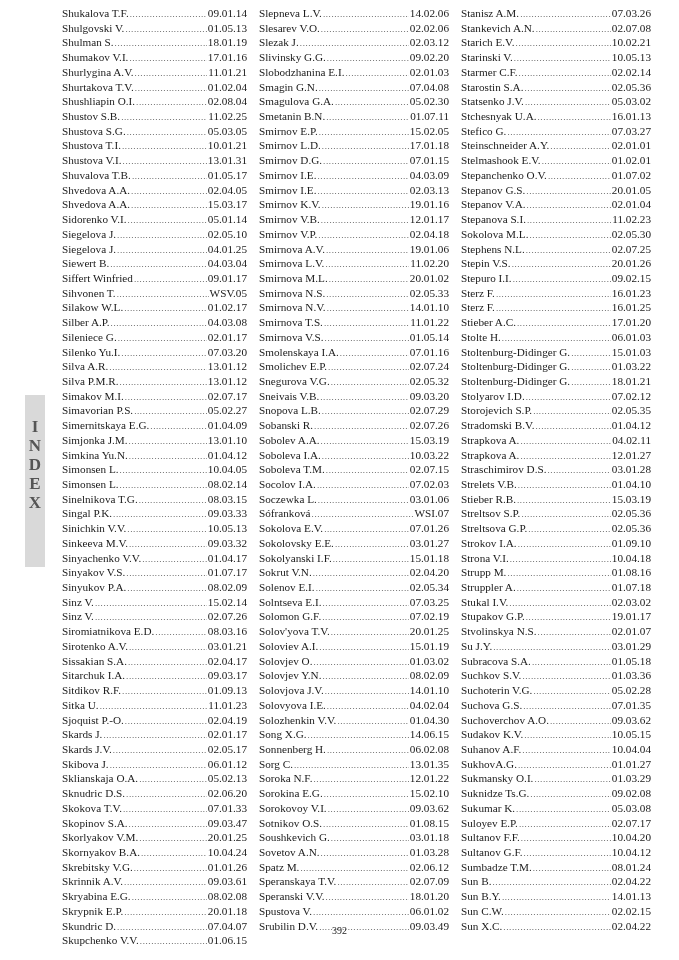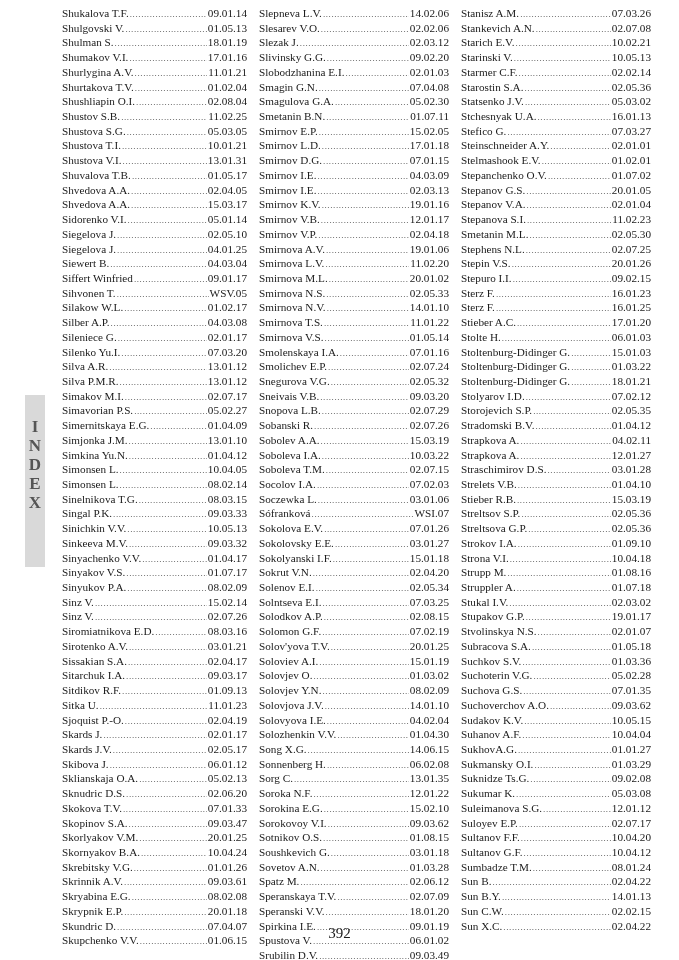--- a/index.html
+++ b/index.html
@@ -10,21 +10,21 @@
   .col2 { left:259px; width:190px; }
   .col3 { left:461px; width:190px; }
   .entry { display:flex; align-items:baseline; height:14.72px; font-size:11.2px; line-height:14.72px; white-space:nowrap; }
   .entry .name { flex:0 0 auto; }
   .entry .dots { flex:1 1 auto; overflow:hidden; margin:0 1px; letter-spacing:0.6px; color:#333; }
   .entry .dots::before { content:"..............................................................................................................."; font-size:9px; }
   .entry .code { flex:0 0 auto; }
   .side-tab { position:absolute; left:25px; top:395px; width:20px; height:172px; background:#d9d9d9;
               display:flex; flex-direction:column; align-items:center; justify-content:flex-start; padding-top:22px; box-sizing:border-box; }
   .side-tab span { font-family:"Liberation Serif", serif; font-weight:bold; font-size:17px; line-height:19px; color:#555; }
-  .page-number { position:absolute; left:0; width:679px; top:925px; text-align:center; font-size:15px; }
+  .page-number { position:absolute; left:0; width:679px; top:925px; text-align:center; font-size:10px; }
 </style>
 </head>
 <body>
 
 <div class="side-tab">
   <span>I</span>
   <span>N</span>
   <span>D</span>
   <span>E</span>
   <span>X</span>
@@ -552,25 +552,20 @@
       <span class="name">Solenov E.I.</span>
       <span class="dots"></span>
       <span class="code">02.05.34</span>
     </div>
     <div class="entry">
       <span class="name">Solntseva E.I.</span>
       <span class="dots"></span>
       <span class="code">07.03.25</span>
     </div>
     <div class="entry">
-      <span class="name">Solodkov A.P.</span>
-      <span class="dots"></span>
-      <span class="code">02.08.15</span>
-    </div>
-    <div class="entry">
       <span class="name">Solomon G.F.</span>
       <span class="dots"></span>
       <span class="code">07.02.19</span>
     </div>
     <div class="entry">
       <span class="name">Solov'yova  T.V.</span>
       <span class="dots"></span>
       <span class="code">20.01.25</span>
     </div>
     <div class="entry">
@@ -655,25 +650,20 @@
     </div>
     <div class="entry">
       <span class="name">Speranskaya T.V.</span>
       <span class="dots"></span>
       <span class="code">02.07.09</span>
     </div>
     <div class="entry">
       <span class="name">Speranski V.V.</span>
       <span class="dots"></span>
       <span class="code">18.01.20</span>
-    </div>
-    <div class="entry">
-      <span class="name">Spirkina I.E.</span>
-      <span class="dots"></span>
-      <span class="code">09.01.19</span>
     </div>
     <div class="entry">
       <span class="name">Spustova V.</span>
       <span class="dots"></span>
       <span class="code">06.01.02</span>
     </div>
     <div class="entry">
       <span class="name">Srubilin D.V.</span>
       <span class="dots"></span>
       <span class="code">09.03.49</span>
@@ -749,21 +739,21 @@
       <span class="name">Stepanov V.A.</span>
       <span class="dots"></span>
       <span class="code">02.01.04</span>
     </div>
     <div class="entry">
       <span class="name">Stepanova S.I.</span>
       <span class="dots"></span>
       <span class="code">11.02.23</span>
     </div>
     <div class="entry">
-      <span class="name">Smetanin M.L.</span>
+      <span class="name">Sokolova M.L.</span>
       <span class="dots"></span>
       <span class="code">02.05.30</span>
     </div>
     <div class="entry">
       <span class="name">Stephens N.L.</span>
       <span class="dots"></span>
       <span class="code">02.07.25</span>
     </div>
     <div class="entry">
       <span class="name">Stepin V.S.</span>
@@ -889,20 +879,25 @@
       <span class="name">Stupakov G.P.</span>
       <span class="dots"></span>
       <span class="code">19.01.17</span>
     </div>
     <div class="entry">
       <span class="name">Stvolinskya N.S.</span>
       <span class="dots"></span>
       <span class="code">02.01.07</span>
     </div>
     <div class="entry">
+      <span class="name">Su J.Y.</span>
+      <span class="dots"></span>
+      <span class="code">03.01.29</span>
+    </div>
+    <div class="entry">
       <span class="name">Subracova S.A.</span>
       <span class="dots"></span>
       <span class="code">01.05.18</span>
     </div>
     <div class="entry">
       <span class="name">Suchkov S.V.</span>
       <span class="dots"></span>
       <span class="code">01.03.36</span>
     </div>
     <div class="entry">
@@ -942,25 +937,20 @@
     </div>
     <div class="entry">
       <span class="name">Suknidze Ts.G.</span>
       <span class="dots"></span>
       <span class="code">09.02.08</span>
     </div>
     <div class="entry">
       <span class="name">Sukumar K.</span>
       <span class="dots"></span>
       <span class="code">05.03.08</span>
-    </div>
-    <div class="entry">
-      <span class="name">Suleimanova S.G.</span>
-      <span class="dots"></span>
-      <span class="code">12.01.12</span>
     </div>
     <div class="entry">
       <span class="name">Suloyev E.P.</span>
       <span class="dots"></span>
       <span class="code">02.07.17</span>
     </div>
     <div class="entry">
       <span class="name">Sultanov F.F.</span>
       <span class="dots"></span>
       <span class="code">10.04.20</span>

